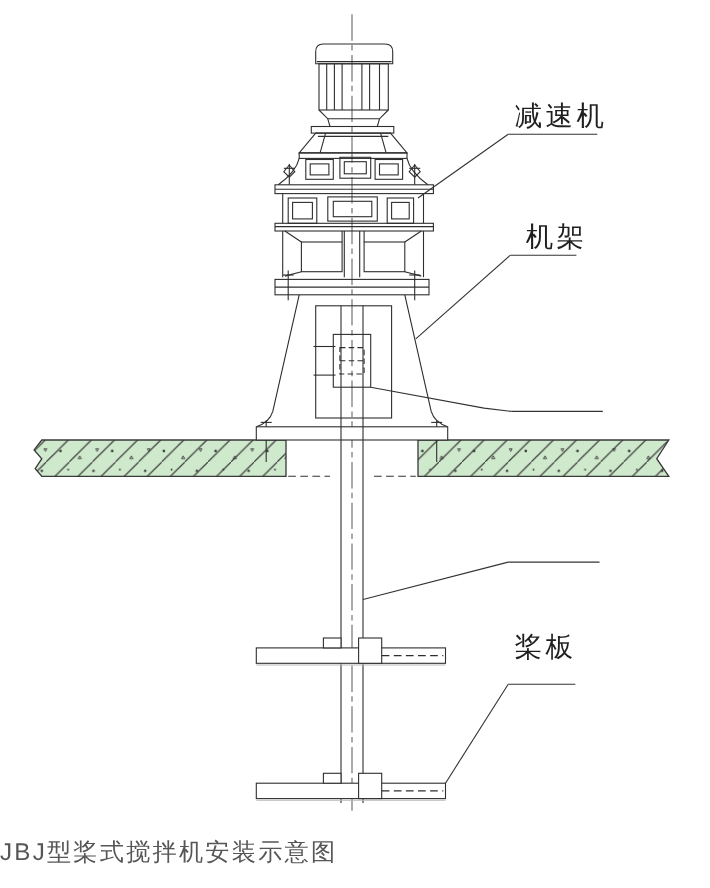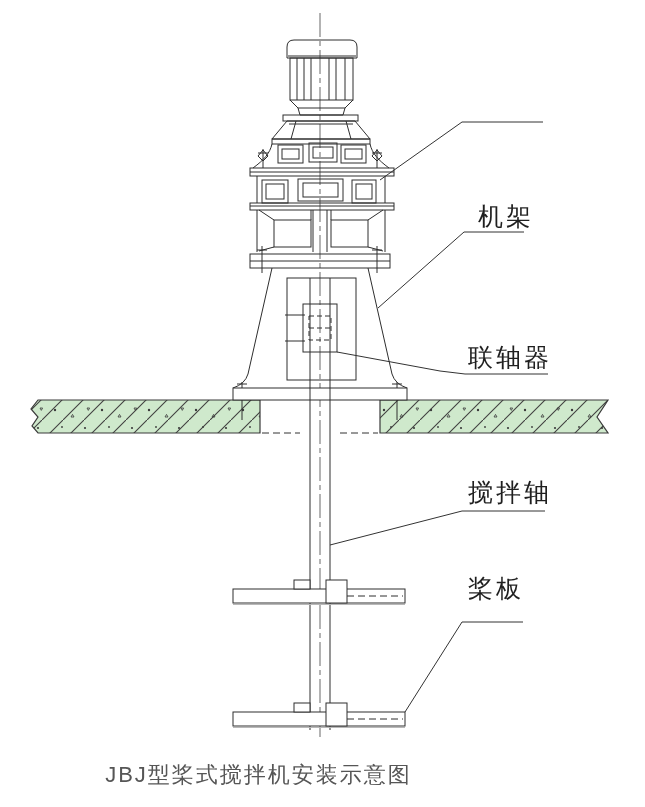--- a/index.html
+++ b/index.html
@@ -15,21 +15,20 @@
     font-size:25px;
     letter-spacing:3px;
     color:var(--label-text,#1f1f1f);
     line-height:1.1;
     white-space:nowrap;
     font-weight:400;
   }
   .caption{
     position:absolute;
     left:0;top:760px;width:517px;
-    text-align:center;
     font-size:22px;
     letter-spacing:2px;
     color:var(--caption-text,#565656);
     font-weight:400;
   }
 </style>
 </head>
 <body>
 
 <div class="stage">
@@ -220,20 +219,19 @@
             <line x1="462" y1="511" x2="330" y2="545"></line>
           </g>
       <g>
             <line x1="462" y1="622" x2="523" y2="622"></line>
             <line x1="462" y1="622" x2="405" y2="712"></line>
           </g>
     </g>
   </g>
 </svg>
 
+<div class="part-label" style="left:468px;top:93px">减速机</div>
 <div class="part-label" style="left:478px;top:203px">机架</div>
-<div class="part-label" style="left:468px;top:344px">联轴器</div>
-<div class="part-label" style="left:468px;top:479px">搅拌轴</div>
 <div class="part-label" style="left:468px;top:575px">桨板</div>
 
 <div class="caption">JBJ型桨式搅拌机安装示意图</div>
 
 </div>
 
 </body></html>

